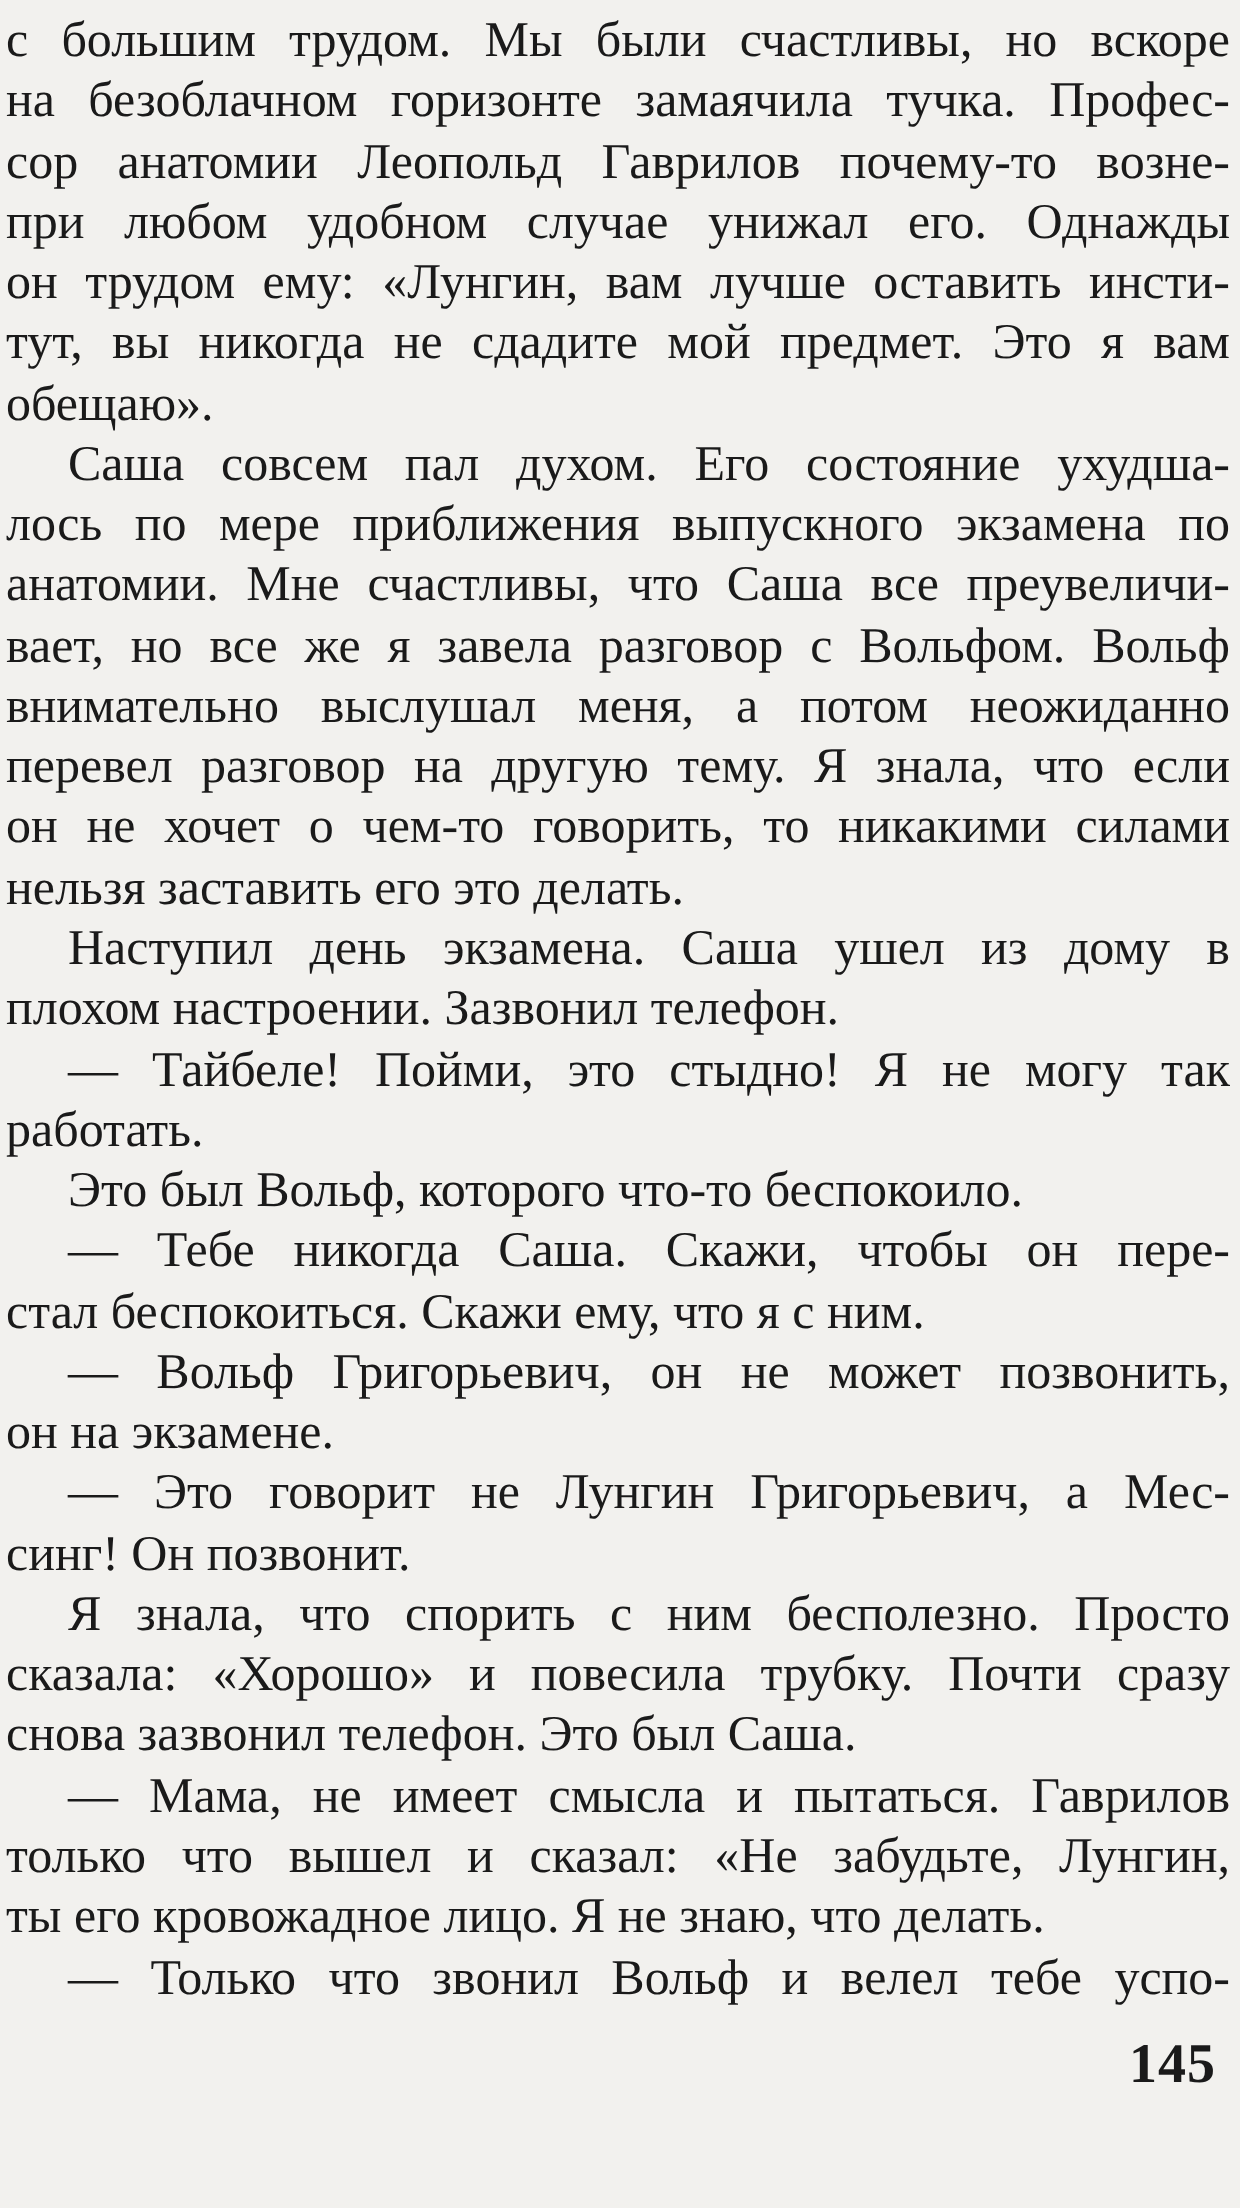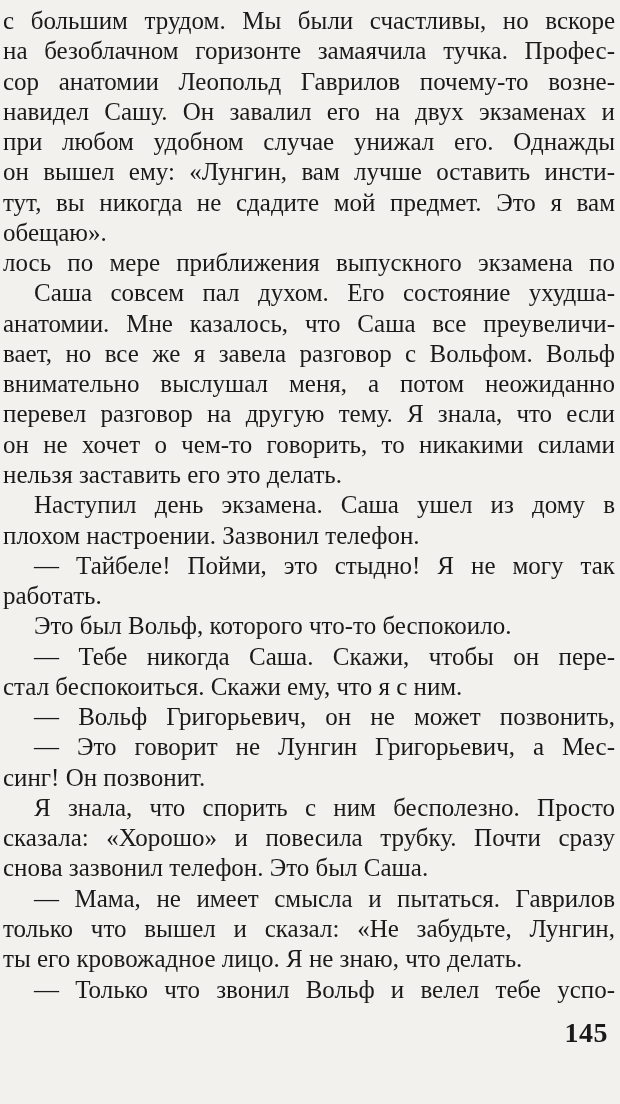--- a/index.html
+++ b/index.html
@@ -54,41 +54,41 @@
   }
 </style>
 </head>
 <body>
 
 <div class="page">
   <div class="text-block">
     <div class="line">с большим трудом. Мы были счастливы, но вскоре</div>
     <div class="line">на безоблачном горизонте замаячила тучка. Профес-</div>
     <div class="line">сор анатомии Леопольд Гаврилов почему-то возне-</div>
-    <div class="line">навидел Сашу. Он завалил его на двух экзаменах и</div>
     <div class="line">при любом удобном случае унижал его. Однажды</div>
-    <div class="line"><span>он вышел ему: </span><span class="em">«Лунгин,</span><span> вам лучше оставить инсти-</span></div>
+    <div class="line"><span>он трудом ему: </span><span class="em">«Лунгин,</span><span> вам лучше оставить инсти-</span></div>
     <div class="line">тут, вы никогда не сдадите мой предмет. Это я вам</div>
     <div class="line end">обещаю».</div>
+    <div class="line indent">Саша совсем пал духом. Его состояние ухудша-</div>
     <div class="line">лось по мере приближения выпускного экзамена по</div>
-    <div class="line indent">Саша совсем пал духом. Его состояние ухудша-</div>
-    <div class="line">анатомии. Мне казалось, что Саша все преувеличи-</div>
+    <div class="line">анатомии. Мне счастливы, что Саша все преувеличи-</div>
     <div class="line">вает, но все же я завела разговор с Вольфом. Вольф</div>
     <div class="line">внимательно выслушал меня, а потом неожиданно</div>
     <div class="line">перевел разговор на другую тему. Я знала, что если</div>
     <div class="line">он не хочет о чем-то говорить, то никакими силами</div>
     <div class="line end">нельзя заставить его это делать.</div>
     <div class="line indent">Наступил день экзамена. Саша ушел из дому в</div>
     <div class="line end">плохом настроении. Зазвонил телефон.</div>
     <div class="line indent">— Тайбеле! Пойми, это стыдно! Я не могу так</div>
     <div class="line end">работать.</div>
     <div class="line indent end">Это был Вольф, которого что-то беспокоило.</div>
     <div class="line indent">— Тебе никогда Саша. Скажи, чтобы он пере-</div>
     <div class="line end">стал беспокоиться. Скажи ему, что я с ним.</div>
     <div class="line indent">— Вольф Григорьевич, он не может позвонить,</div>
+    <div class="line end">он на экзамене.</div>
     <div class="line indent"><span>— </span><span class="em">Это говорит не Лунгин Григорьевич, а Мес-</span></div>
     <div class="line end"><span class="em">синг! Он позвонит.</span></div>
     <div class="line indent">Я знала, что спорить с ним бесполезно. Просто</div>
     <div class="line">сказала: «Хорошо» и повесила трубку. Почти сразу</div>
     <div class="line end">снова зазвонил телефон. Это был Саша.</div>
     <div class="line indent">— Мама, не имеет смысла и пытаться. Гаврилов</div>
     <div class="line">только что вышел и сказал: «Не забудьте, Лунгин,</div>
     <div class="line end">ты его кровожадное лицо. Я не знаю, что делать.</div>
     <div class="line indent">— Только что звонил Вольф и велел тебе успо-</div>
   </div>

